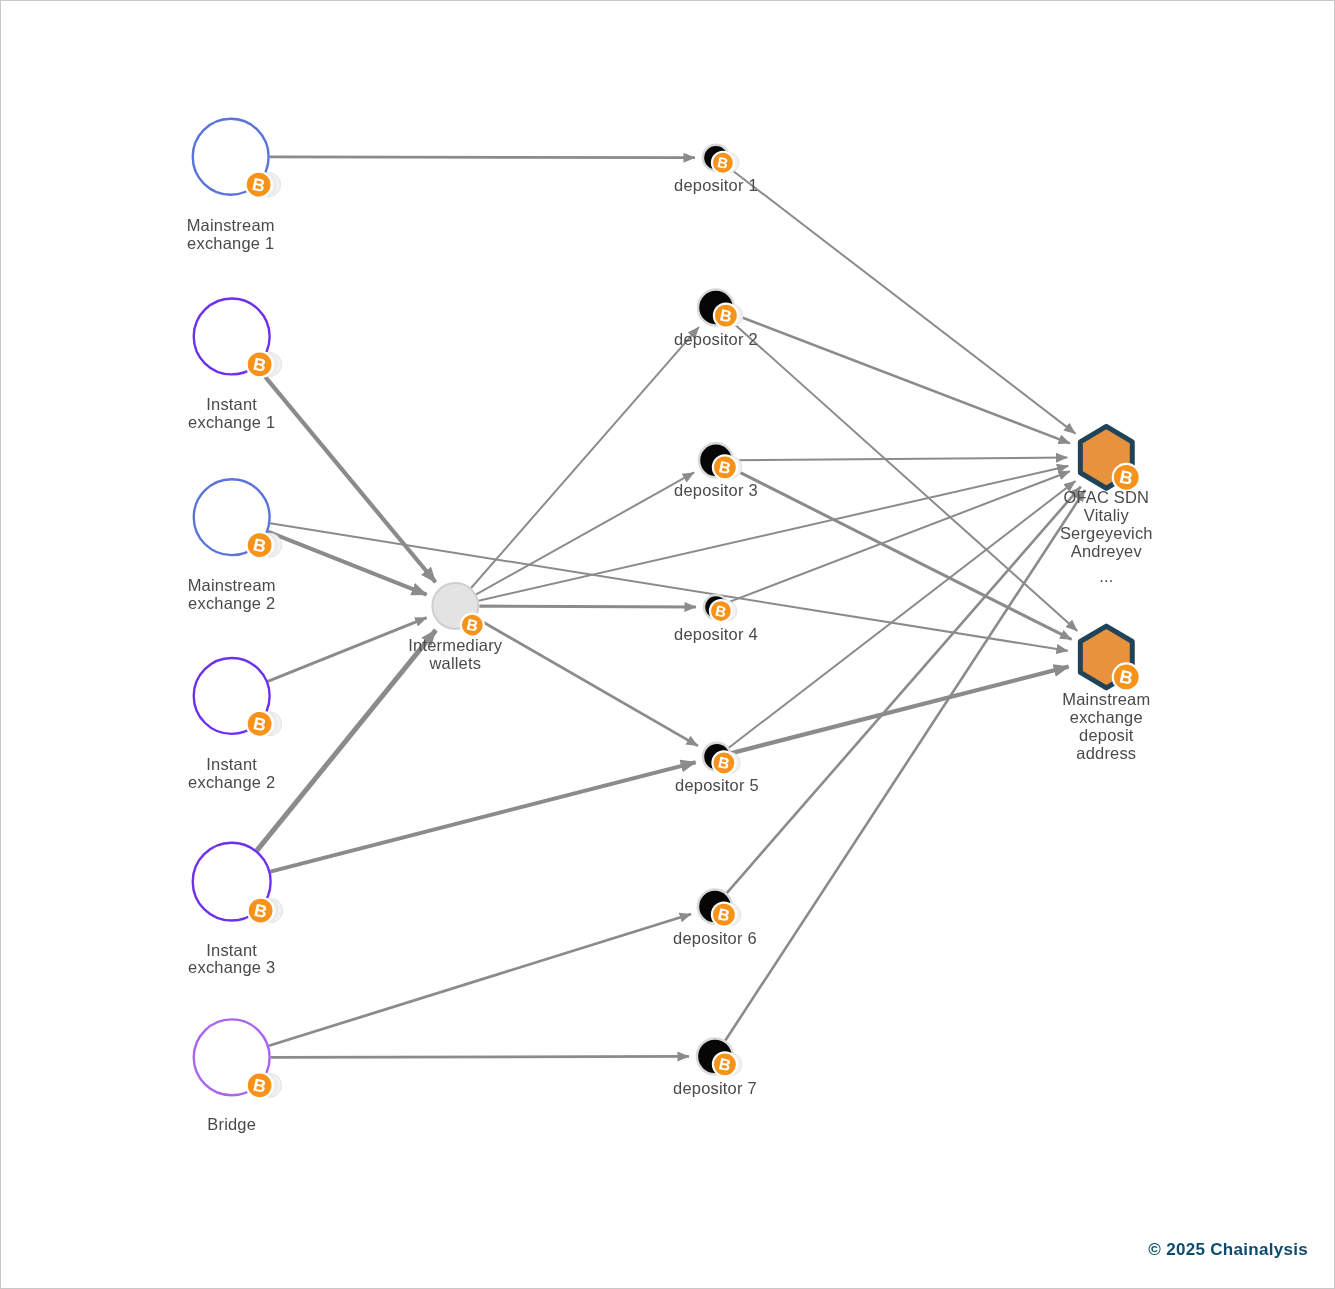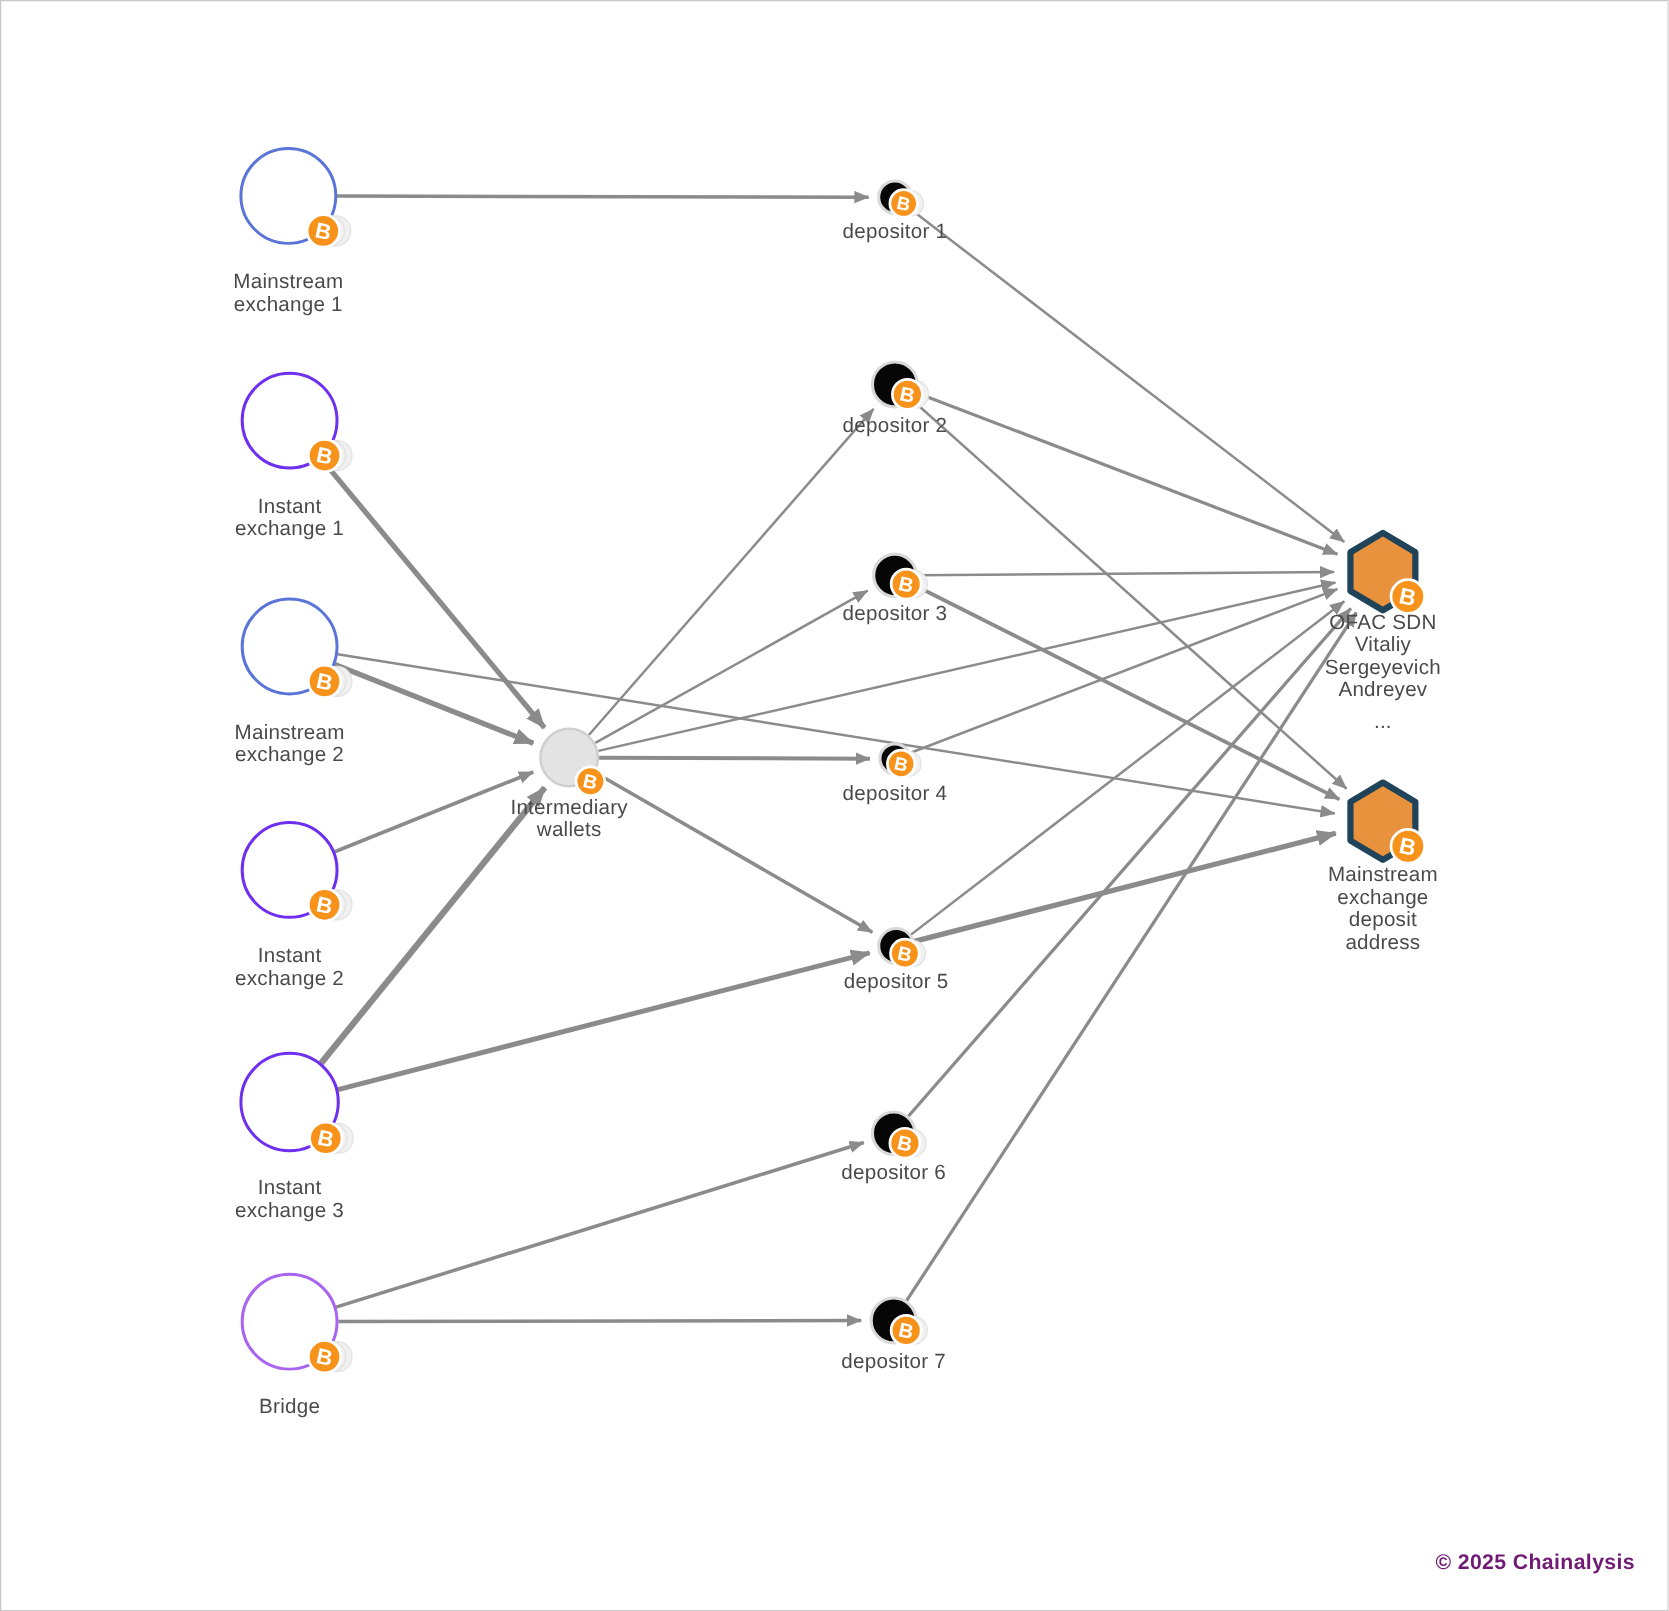--- a/index.html
+++ b/index.html
@@ -23,21 +23,21 @@
     font-family:"Liberation Sans","DejaVu Sans",sans-serif;
     font-weight:bold;
     fill:#ffffff;
   }
   .copyright{
     position:absolute;
     right:26px;
     bottom:28px;
     font-size:17px;
     font-weight:600;
-    color:#701a75;
+    color:#0c4a6e;
     letter-spacing:0.3px;
   }
 </style>
 </head>
 <body>
 
 <div class="canvas">
   <svg id="graph" viewBox="0 0 1335 1289" xmlns="http://www.w3.org/2000/svg">
     <defs>
       <marker id="arrowS" markerUnits="userSpaceOnUse" markerWidth="13" markerHeight="11" refX="11.5" refY="5" orient="auto">

